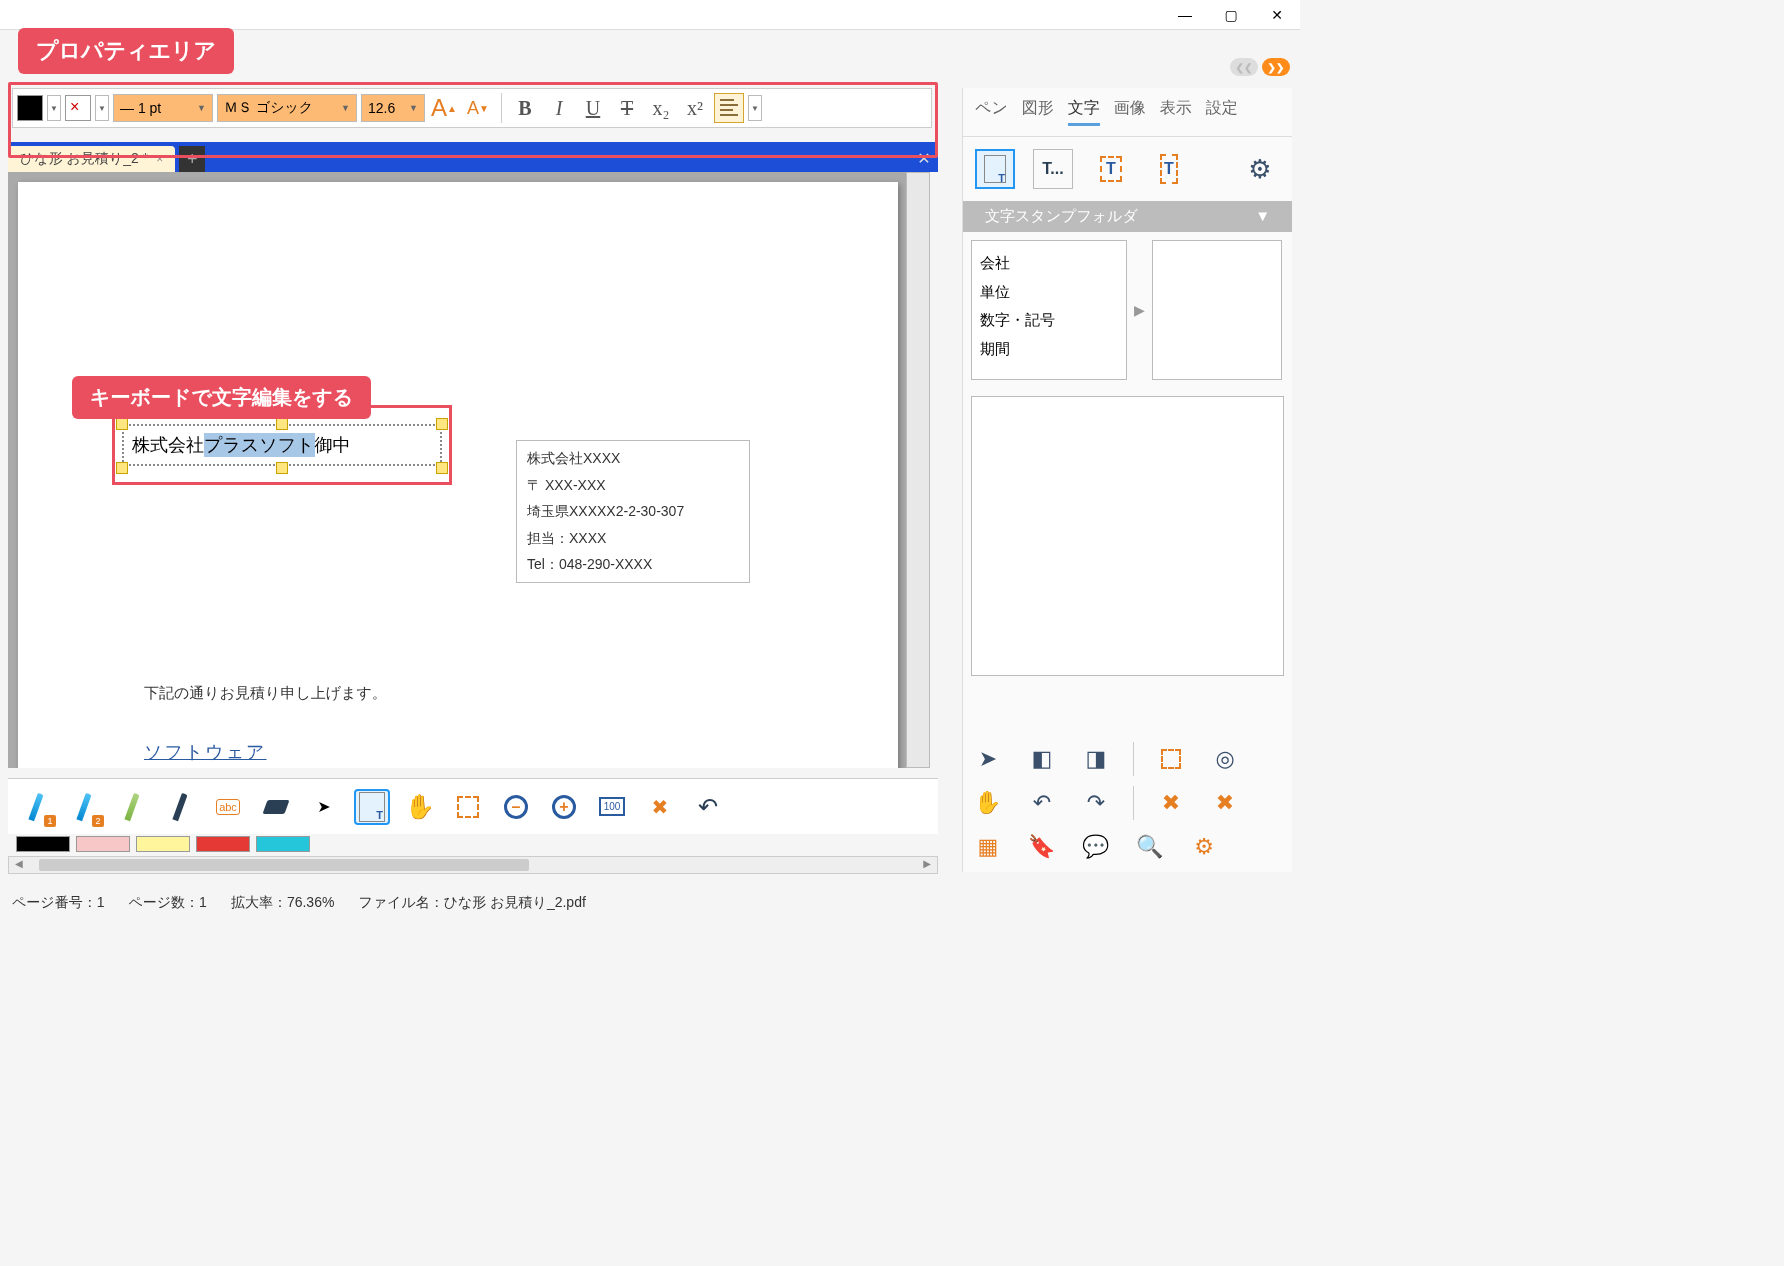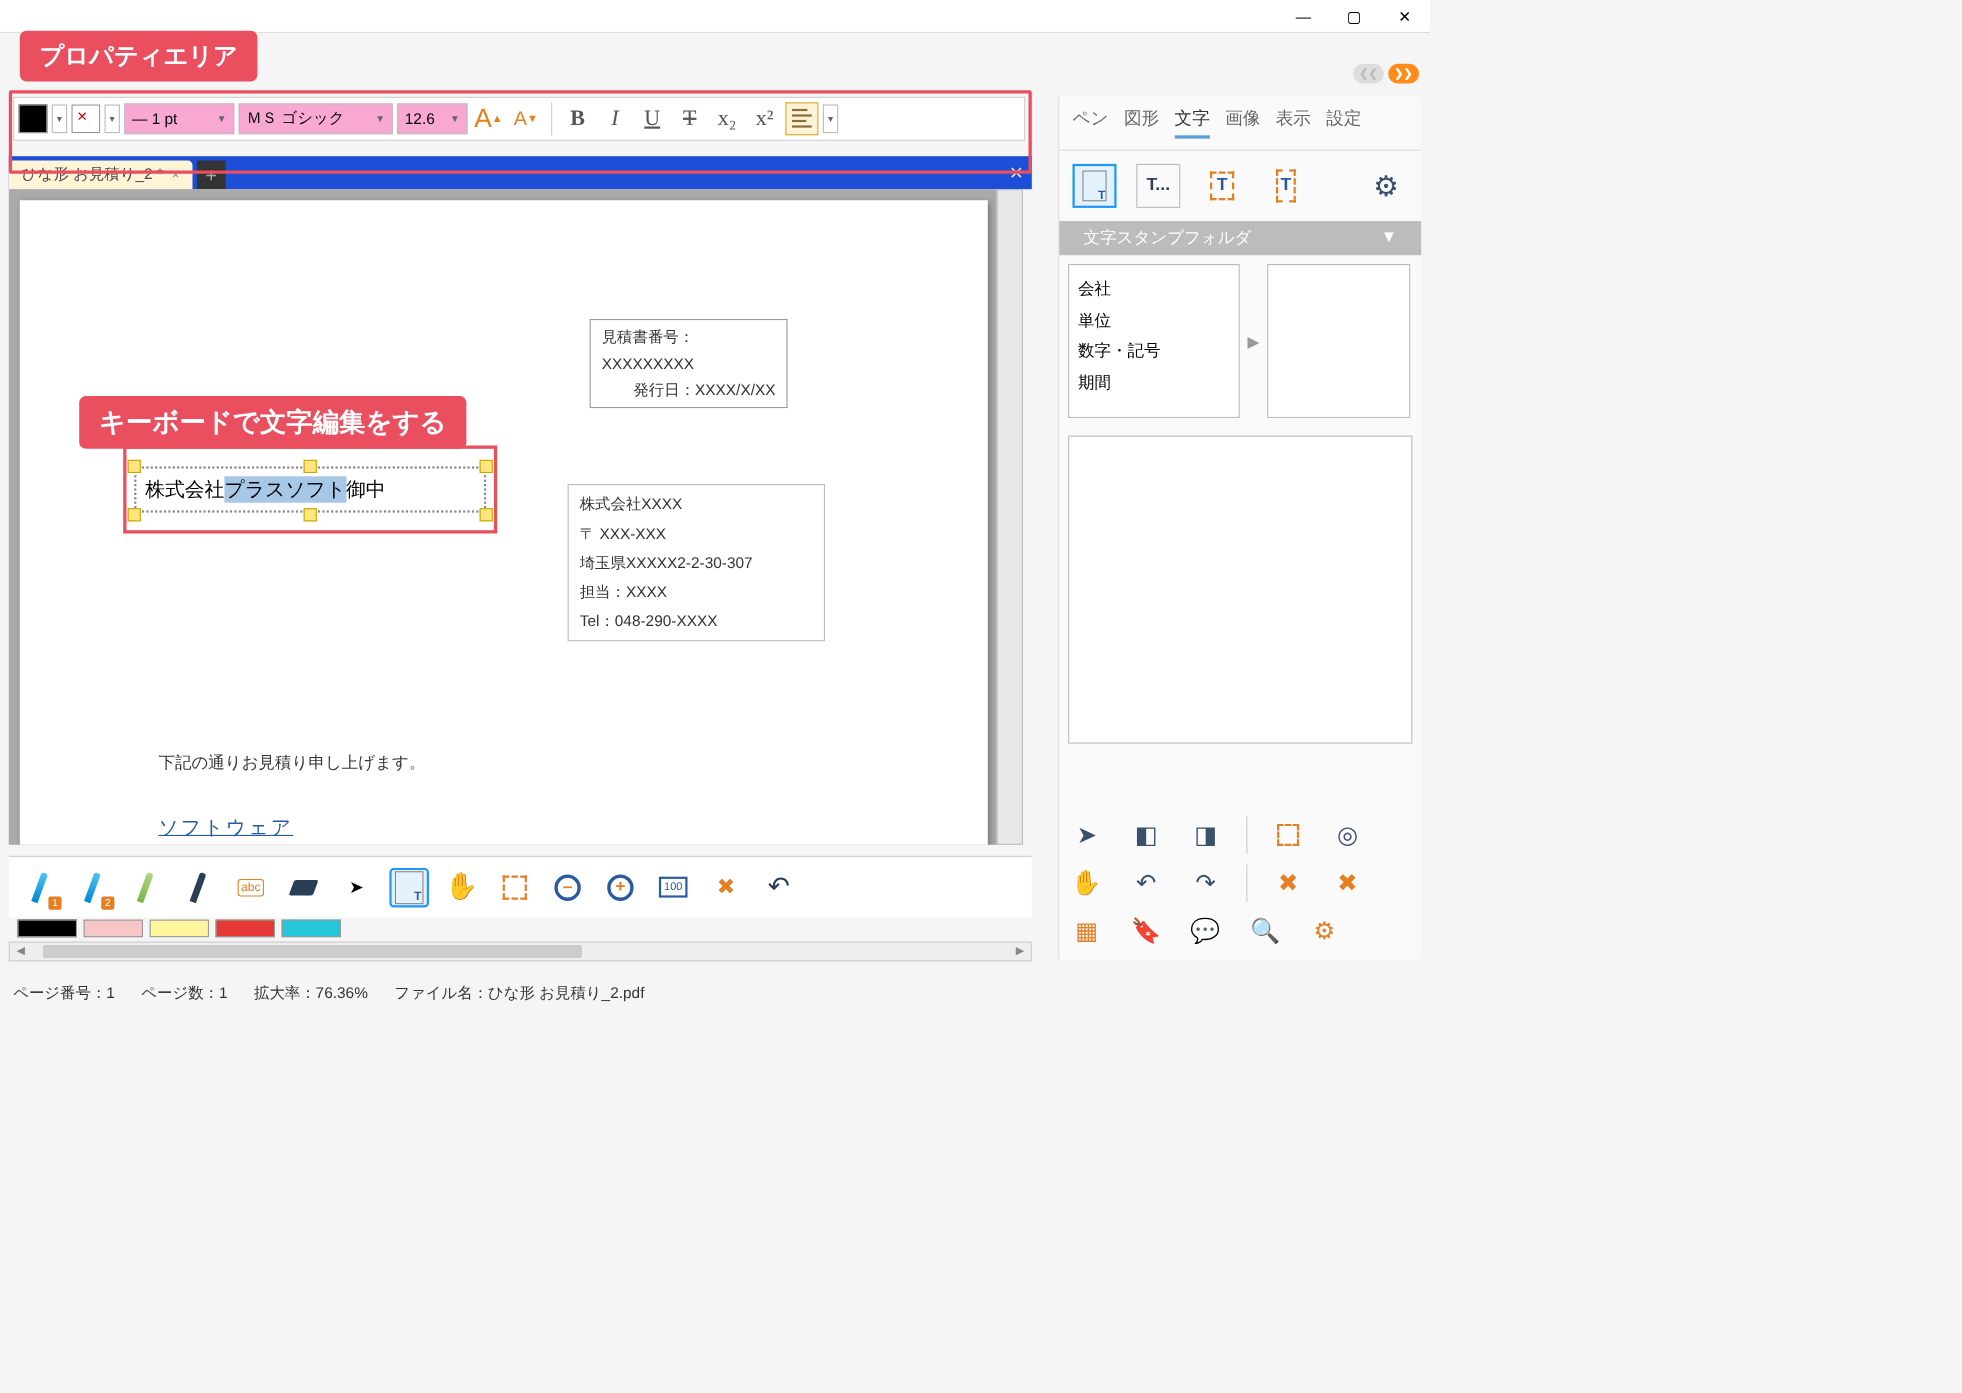--- a/index.html
+++ b/index.html
@@ -5,34 +5,34 @@
 * { box-sizing: border-box; margin: 0; padding: 0; font-family: "MS Gothic", "Yu Gothic", sans-serif; }
 body { width: 1300px; height: 922px; background: #f5f5f5; position: relative; overflow: hidden; }
 
 
 .titlebar { height: 30px; background: #fff; display: flex; justify-content: flex-end; align-items: center; border-bottom: 1px solid #ddd; }
 .titlebar .wbtn { width: 46px; height: 30px; display: flex; align-items: center; justify-content: center; font-size: 14px; }
 
 
 .callout { position: absolute; background: #e94f5e; color: #fff; font-weight: bold; padding: 8px 18px; border-radius: 6px; font-size: 22px; z-index: 100; }
 .callout-1 { top: 28px; left: 18px; }
-.callout-2 { top: 360px; left: 72px; font-size: 24px; }
+.callout-2 { top: 376px; left: 72px; font-size: 20px; }
 
 
 .nav-arrows { position: absolute; top: 58px; right: 10px; display: flex; gap: 0; }
 .nav-arrows .arr { width: 28px; height: 18px; background: #ff8c1a; border-radius: 9px; display: flex; align-items: center; justify-content: center; color: #fff; font-size: 10px; font-weight: bold; }
 .nav-arrows .arr.dim { background: #ddd; color: #bbb; margin-right: 4px; }
 
 
 .prop-outline { position: absolute; top: 82px; left: 8px; width: 930px; height: 76px; border: 3px solid #e94f5e; border-radius: 2px; z-index: 50; pointer-events: none; }
 .prop-bar { position: absolute; top: 88px; left: 12px; width: 920px; height: 40px; background: #fff; border: 1px solid #ccc; display: flex; align-items: center; padding: 0 4px; gap: 4px; z-index: 40; }
 .swatch { width: 26px; height: 26px; border: 1px solid #999; }
 .swatch.black { background: #000; }
 .dropdown-arrow { width: 14px; height: 26px; border: 1px solid #bbb; display: flex; align-items: center; justify-content: center; font-size: 8px; color: #666; }
-.prop-input { height: 28px; border: 1px solid #bbb; padding: 0 6px; font-size: 14px; background: #f9a8d4; display: flex; align-items: center; gap: 4px; }
+.prop-input { height: 28px; border: 1px solid #bbb; padding: 0 6px; font-size: 14px; background: #fdba74; display: flex; align-items: center; gap: 4px; }
 .prop-btn { width: 30px; height: 30px; display: flex; align-items: center; justify-content: center; font-size: 20px; color: #555; font-family: "Times New Roman", serif; }
 .prop-btn.orange { color: #e67e22; }
 .divider-v { width: 1px; height: 30px; background: #ccc; margin: 0 4px; }
 .align-btn { width: 30px; height: 30px; background: #fef3d6; border: 1px solid #d4a72c; display: flex; flex-direction: column; gap: 3px; padding: 5px; }
 .align-btn div { height: 2px; background: #8a6d3b; }
 
 
 .doc-tabbar { position: absolute; top: 142px; left: 8px; width: 930px; height: 30px; background: #1d4ed8; display: flex; align-items: flex-end; }
 .doc-tab { background: #fff4d6; padding: 4px 12px; font-size: 14px; color: #444; height: 26px; display: flex; align-items: center; border-top-left-radius: 4px; border-top-right-radius: 4px; }
 .doc-tab-close { color: #888; margin-left: 8px; font-size: 12px; }
@@ -162,24 +162,20 @@
   <div class="doc-tab">
     <span>ひな形 お見積り_2 *</span>
     <span class="doc-tab-close">×</span>
   </div>
   <div class="doc-tab-add">+</div>
   <div class="doc-right-close">✕</div>
 </div>
 
 <div class="canvas-area">
   <div class="page">
-    <div class="doc-box quote-hdr">
-      <div><span>見積書番号：</span><span>XXXXXXXXX</span></div>
-      <div style="text-align:right"><span>発行日：</span><span>XXXX/X/XX</span></div>
-    </div>
     <div class="doc-box sender">
       <div>株式会社XXXX</div>
       <div>〒 XXX-XXX</div>
       <div>埼玉県XXXXX2-2-30-307</div>
       <div>担当：XXXX</div>
       <div>Tel：048-290-XXXX</div>
     </div>
     <div class="below-text">下記の通りお見積り申し上げます。</div>
     <div class="sw-title">ソフトウェア</div>
 

